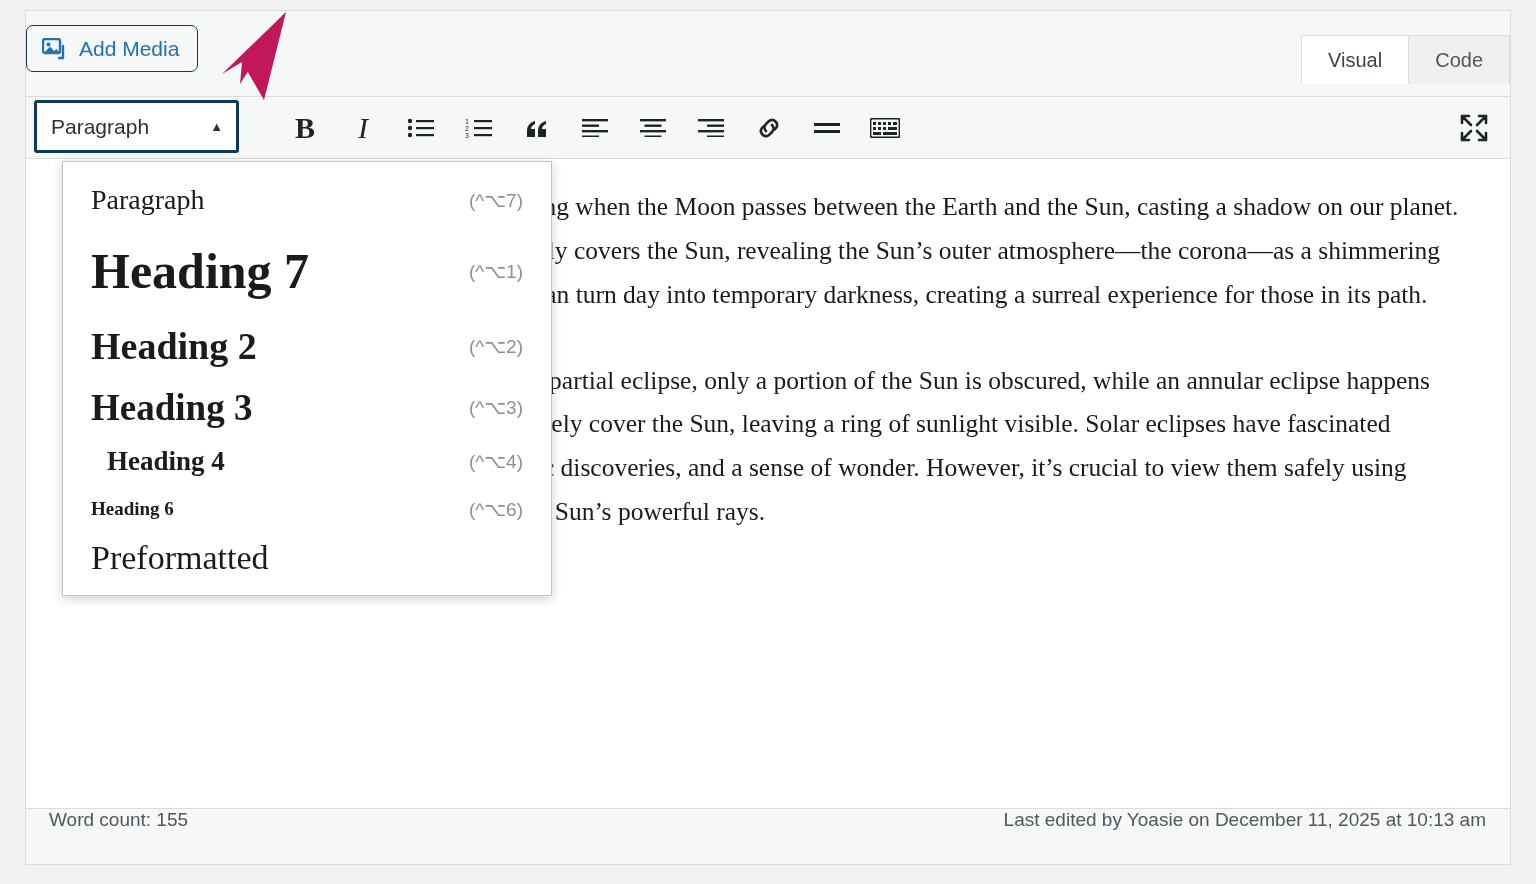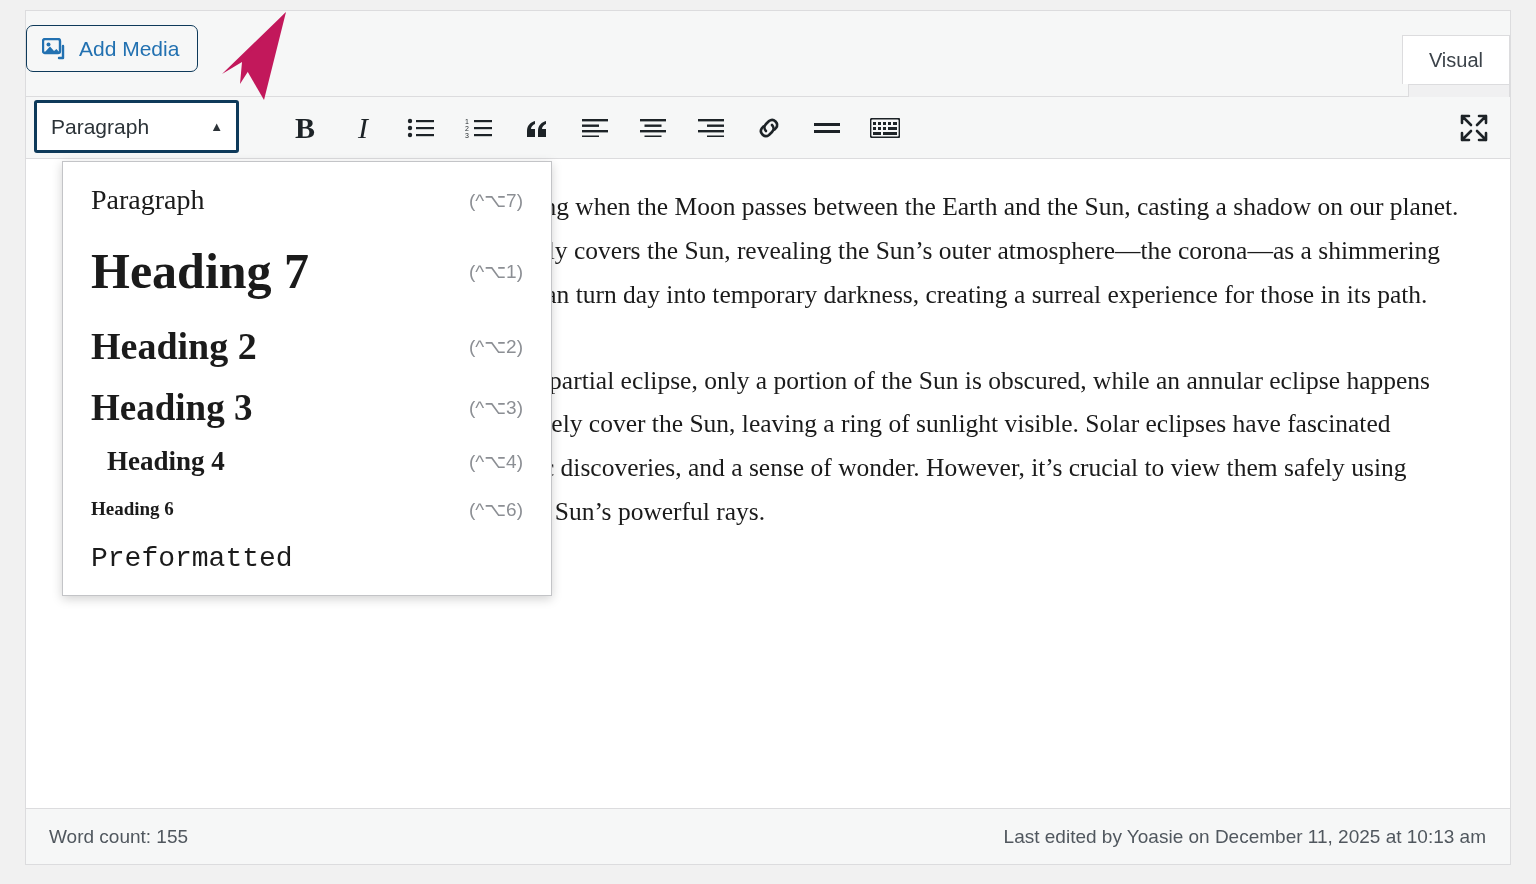--- a/index.html
+++ b/index.html
@@ -46,21 +46,20 @@
     font-size: 21px;
     cursor: pointer;
   }
   .add-media .glyph { display: flex; align-items: center; }
 
   .tabs {
     position: absolute;
     right: 0px; top: 24px;
     display: flex;
     align-items: flex-end;
-    flex-direction: column;
   }
   .tab {
     font-size: 20px;
     color: #50575e;
     padding: 12px 26px;
     border: 1px solid #dcdcde;
     border-bottom: none;
     background: #f0f0f1;
     margin-left: -1px;
     cursor: pointer;
@@ -142,21 +141,20 @@
   }
 
   
   .statusbar {
     position: absolute;
     left: 0; right: 0; bottom: 0;
     height: 56px;
     background: #f6f7f7;
     border-top: 1px solid #dcdcde;
     display: flex;
-    align-items: center;
     justify-content: space-between;
     padding: 0 24px 0 23px;
     font-size: 19px;
     color: #50575e;
   }
 
   
   .dropdown {
     position: absolute;
     left: 36px; top: 150px;
@@ -182,21 +180,21 @@
     color: #8c8f94;
     white-space: nowrap;
   }
   .dd-paragraph .dd-label { font-size: 28px; height: 58px; display:flex; align-items:center;}
   .dd-h1 .dd-label { font-size: 50px; font-weight: bold; height: 84px; display:flex; align-items:center;}
   .dd-h2 .dd-label { font-size: 38px; font-weight: bold; height: 66px; display:flex; align-items:center;}
   .dd-h3 .dd-label { font-size: 37px; font-weight: bold; height: 56px; display:flex; align-items:center;}
   .dd-h4 .dd-label { font-size: 27px; font-weight: bold; height: 52px; display:flex; align-items:center;margin-left:16px;}
   .dd-h5 .dd-label { font-size: 23px; font-weight: bold; height: 48px; display:flex; align-items:center;}
   .dd-h6 .dd-label { font-size: 19px; font-weight: bold; height: 44px; display:flex; align-items:center;}
-  .dd-pre .dd-label { font-family: Liberation Mono, monospace; font-size: 28px; height: 54px; display:flex; align-items:center;}
+  .dd-pre .dd-label { font-family: Liberation Serif, serif; font-size: 34px; height: 54px; display:flex; align-items:center;}
 
   
   .arrow {
     position: absolute;
     left: 212px; top: 8px;
     z-index: 60;
     pointer-events: none;
   }
 </style>
 </head>

